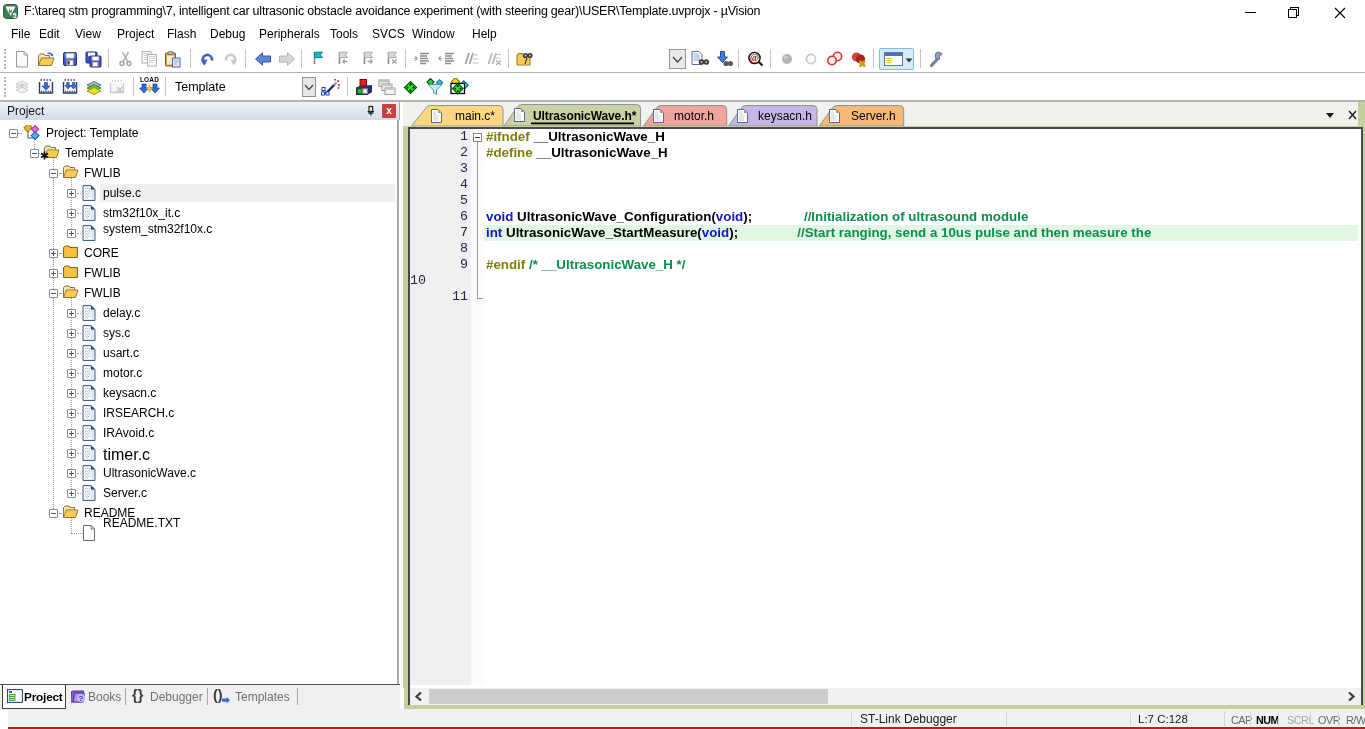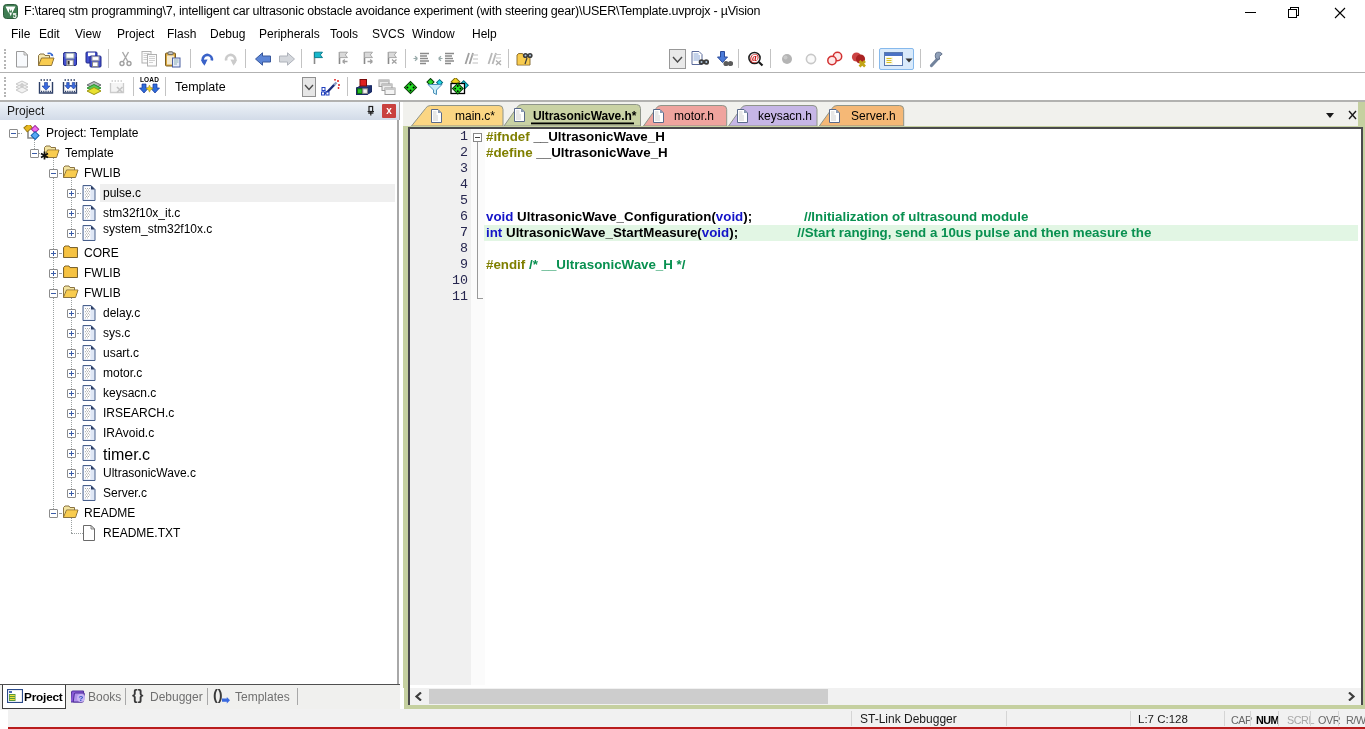--- a/index.html
+++ b/index.html
@@ -770,21 +770,21 @@
 <path d="M1.5 12.5 V2.5 L3 1 H7 L8 2.5 H12.5 V5" fill="#f3e4a0" stroke="#8a7340"></path>
 <path d="M1.5 12.5 L4.5 5 H16 L13.5 12.5 Z" fill="#f0b428" stroke="#8a7340"></path>
 <path d="M2.2 12 L4.9 5.6 H15.2 L13.1 12 Z" fill="#f8cc50"></path>
 </svg>
 <span class="abs" style="left:84px;top:386px;font-size:12px;color:#000">README</span>
 <div class="abs" style="left:70.5px;top:413px;width:12.5px;height:1px;border-top:1px dotted #9aa0a0"></div>
 <svg class="abs" style="left:82px;top:405px" width="14" height="16" viewBox="0 0 14 16">
 <path d="M1.5 0.5 H9 L12.5 4 V15.5 H1.5 Z" fill="#fff" stroke="#6a6a6a"></path>
 <path d="M9 0.5 L12.5 4 H9 Z" fill="#e8e8e8" stroke="#6a6a6a" stroke-width="0.8"></path>
 </svg>
-<span class="abs" style="left:103px;top:406px;font-size:12px;color:#000">README.TXT</span>
+<span class="abs" style="left:103px;top:396px;font-size:12px;color:#000">README.TXT</span>
 </div>
 <div class="abs" style="left:0;top:582px;width:400px;height:25px;background:#f0f0ee;border-top:1.5px solid #4f4f4f;">
 <div class="abs" style="left:2px;top:0px;width:64px;height:24px;background:#fff;border:1.5px solid #3e3e3e;border-top:none;box-sizing:border-box"></div>
 <svg class="abs" style="left:7px;top:4px" width="16" height="14" viewBox="0 0 16 14">
 <rect x="0.5" y="0.5" width="15" height="13" fill="#fff" stroke="#2a4a8a" stroke-width="1.2"></rect>
 <rect x="2" y="2" width="3" height="2" fill="#4a6ab0"></rect>
 <rect x="2" y="5" width="6.5" height="7" fill="#5a9a3a"></rect>
 <path d="M2.8 6.5 h5 M2.8 8.5 h5 M2.8 10.5 h5" stroke="#f0e040" stroke-width="1.1"></path>
 </svg>
 <span class="abs" style="left:24px;top:5px;font-size:11.8px;font-weight:bold;letter-spacing:-0.2px;color:#000">Project</span>
@@ -860,21 +860,21 @@
  <div class="abs" style="left:81px;top:27px;width:874px;height:16px;background:#e2f6e4;transform:translateY(96px)"></div>
  <div class="abs" style="left:7px;top:27px;width:58px;height:16px;font-family:'Liberation Mono',monospace;font-size:13.333px;line-height:16px;text-align:right;color:#26264f">1</div>
 <div class="abs" style="left:7px;top:43px;width:58px;height:16px;font-family:'Liberation Mono',monospace;font-size:13.333px;line-height:16px;text-align:right;color:#26264f">2</div>
 <div class="abs" style="left:7px;top:59px;width:58px;height:16px;font-family:'Liberation Mono',monospace;font-size:13.333px;line-height:16px;text-align:right;color:#26264f">3</div>
 <div class="abs" style="left:7px;top:75px;width:58px;height:16px;font-family:'Liberation Mono',monospace;font-size:13.333px;line-height:16px;text-align:right;color:#26264f">4</div>
 <div class="abs" style="left:7px;top:91px;width:58px;height:16px;font-family:'Liberation Mono',monospace;font-size:13.333px;line-height:16px;text-align:right;color:#26264f">5</div>
 <div class="abs" style="left:7px;top:107px;width:58px;height:16px;font-family:'Liberation Mono',monospace;font-size:13.333px;line-height:16px;text-align:right;color:#26264f">6</div>
 <div class="abs" style="left:7px;top:123px;width:58px;height:16px;font-family:'Liberation Mono',monospace;font-size:13.333px;line-height:16px;text-align:right;color:#26264f">7</div>
 <div class="abs" style="left:7px;top:139px;width:58px;height:16px;font-family:'Liberation Mono',monospace;font-size:13.333px;line-height:16px;text-align:right;color:#26264f">8</div>
 <div class="abs" style="left:7px;top:155px;width:58px;height:16px;font-family:'Liberation Mono',monospace;font-size:13.333px;line-height:16px;text-align:right;color:#26264f">9</div>
-<div class="abs" style="left:7px;top:171px;width:58px;height:16px;font-family:'Liberation Mono',monospace;font-size:13.333px;line-height:16px;text-align:right;color:#26264f">10</div>
+<div class="abs" style="left:7px;top:171px;width:58px;height:16px;font-family:'Liberation Mono',monospace;font-size:13.333px;line-height:16px;color:#26264f">10</div>
 <div class="abs" style="left:7px;top:187px;width:58px;height:16px;font-family:'Liberation Mono',monospace;font-size:13.333px;line-height:16px;text-align:right;color:#26264f">11</div>
  <pre class="abs" style="left:83px;top:27px;font-size:13.333px;line-height:16px;color:#000;font-weight:bold;letter-spacing:0px"><span style="color:#7f7f00">#ifndef</span> __UltrasonicWave_H
 <span style="color:#7f7f00">#define</span> __UltrasonicWave_H
 
 
 
 <span style="color:#1414c8">void</span> UltrasonicWave_Configuration(<span style="color:#1414c8">void</span>);              <span style="color:#089050">//Initialization of ultrasound module</span>
 <span style="color:#1414c8">int</span> UltrasonicWave_StartMeasure(<span style="color:#1414c8">void</span>);                <span style="color:#089050">//Start ranging, send a 10us pulse and then measure the</span>
 
 <span style="color:#7f7f00">#endif</span> <span style="color:#089050">/* __UltrasonicWave_H */</span>

